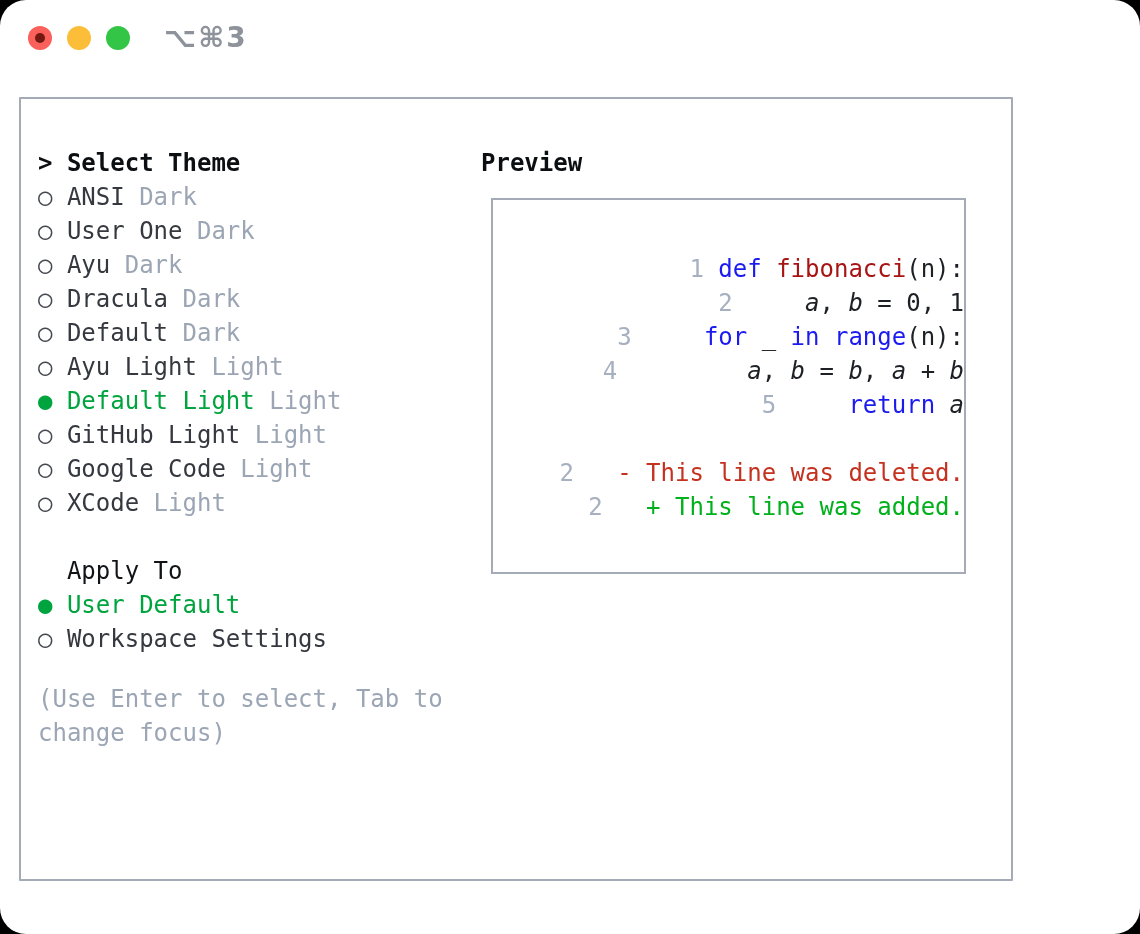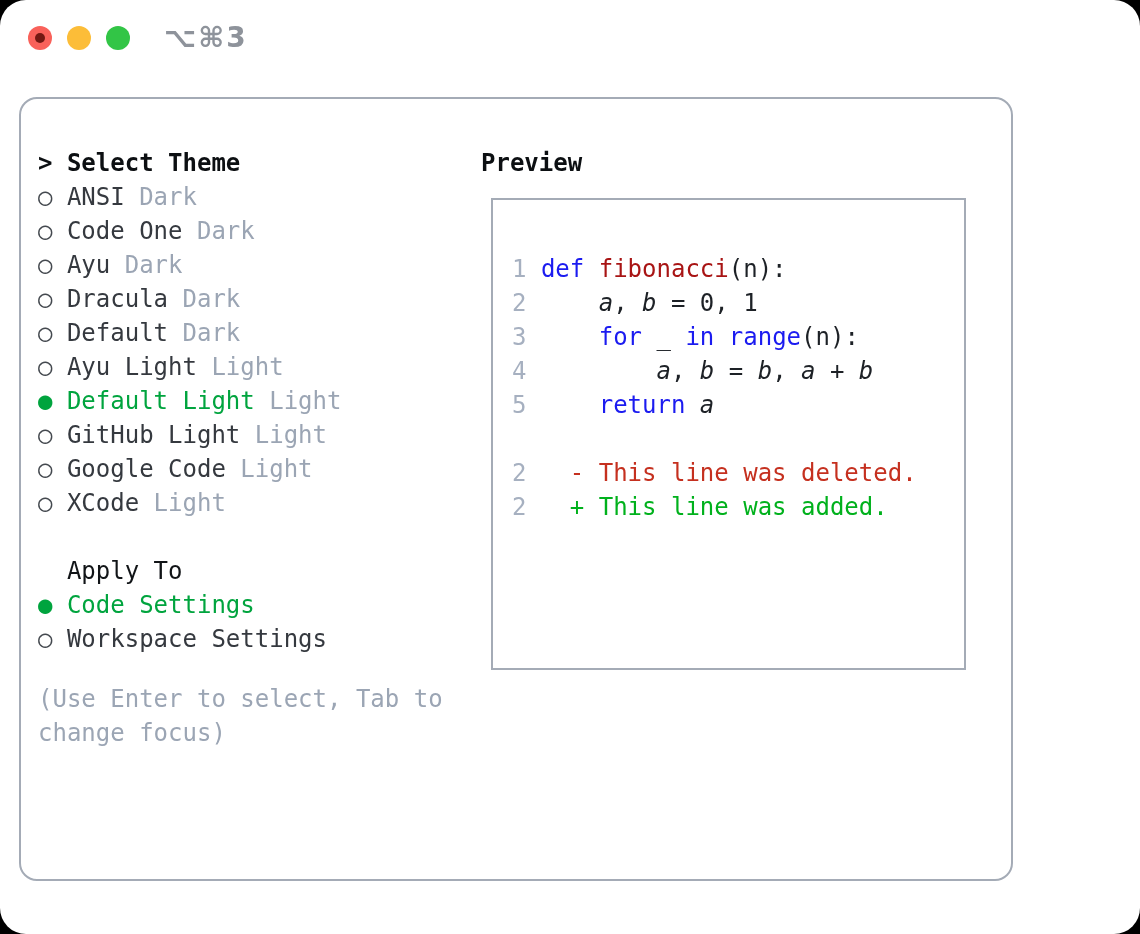--- a/index.html
+++ b/index.html
@@ -22,21 +22,21 @@
     background:var(--traffic-red-dot,#731812);}
   .win-title{
     position:absolute;left:164px;top:22px;height:32px;line-height:32px;
     font-family:"DejaVu Sans","Liberation Sans",sans-serif;
     font-size:28px;font-weight:600;letter-spacing:2px;
     color:var(--title-gray,#8e939b);
   }
   
   .panel{
     position:absolute;left:19px;top:97px;width:990px;height:780px;
-    border:2px solid var(--border-gray,#a4abb6);border-radius:18px;
+    border:2px solid var(--border-gray,#a4abb6);border-radius:1px;
     background:#fff;
   }
   .row{white-space:pre;height:34px;line-height:34px;font-size:24px;color:var(--ink,#35393f);}
   .left-col{position:absolute;left:17px;top:47px;}
   .marker{color:#44494f;}
   .marker.sel{color:var(--ui-green,#00a43e);}
   .hdr-prefix{color:var(--ink-strong,#0c0f12);font-weight:700;}
   .hdr-label{color:var(--ink-strong,#0c0f12);font-weight:700;}
   .theme-name{color:var(--ink,#35393f);}
   .theme-name.sel{color:var(--ui-green,#00a43e);}
@@ -50,23 +50,23 @@
     color:var(--muted,#9ba5b4);
   }
   
   .right-col{position:absolute;left:460px;top:47px;}
   .preview-label{
     height:34px;line-height:34px;font-size:24px;font-weight:700;
     color:var(--ink-strong,#0c0f12);
   }
   .preview-box{
     box-sizing:border-box;margin-top:18px;margin-left:10px;
-    width:475px;height:472px;
+    width:475px;height:376px;
     border:2px solid var(--border-gray,#a4abb6);
-    padding:52px 0 0 19px;background:#fff;overflow:hidden;
+    padding:52px 0 0 19px;background:#fff;overflow:hidden;text-align:right;
   }
   .crow{white-space:pre;height:34px;line-height:34px;font-size:24px;color:var(--code-ink,#1d2126);}
   .ln{color:var(--lineno,#a6b0c0);}
   .tok-kw{color:var(--keyword-blue,#1b1bf0);}
   .tok-fn{color:var(--function-red,#a81414);}
   .tok-var{font-style:italic;}
   .diff-context{color:var(--context-gray,#8d97a4);}
   .diff-deleted{color:var(--diff-red,#c5301f);}
   .diff-added{color:var(--diff-green,#00b11c);}
 </style>
@@ -84,37 +84,37 @@
     <span class="win-title">⌥⌘3</span>
   </div>
 
   <div class="panel">
 
     <div class="left-col">
       <div class="row"><span class="hdr-prefix">&gt;</span><span> </span><span class="hdr-label">Select Theme</span></div>
 
       <div id="theme-list">
           <div class="row"><span class="marker">○</span><span> </span><span class="theme-name">ANSI</span><span class="variant"> Dark</span></div>
-          <div class="row"><span class="marker">○</span><span> </span><span class="theme-name">Code One</span><span class="variant"> Dark</span></div>
+          <div class="row"><span class="marker">○</span><span> </span><span class="theme-name">User One</span><span class="variant"> Dark</span></div>
           <div class="row"><span class="marker">○</span><span> </span><span class="theme-name">Ayu</span><span class="variant"> Dark</span></div>
           <div class="row"><span class="marker">○</span><span> </span><span class="theme-name">Dracula</span><span class="variant"> Dark</span></div>
           <div class="row"><span class="marker">○</span><span> </span><span class="theme-name">Default</span><span class="variant"> Dark</span></div>
           <div class="row"><span class="marker">○</span><span> </span><span class="theme-name">Ayu Light</span><span class="variant"> Light</span></div>
           <div class="row"><span class="marker sel">●</span><span> </span><span class="theme-name sel">Default Light</span><span class="variant"> Light</span></div>
           <div class="row"><span class="marker">○</span><span> </span><span class="theme-name">GitHub Light</span><span class="variant"> Light</span></div>
           <div class="row"><span class="marker">○</span><span> </span><span class="theme-name">Google Code</span><span class="variant"> Light</span></div>
           <div class="row"><span class="marker">○</span><span> </span><span class="theme-name">XCode</span><span class="variant"> Light</span></div>
         </div>
 
       <div class="gap34"></div>
 
       <div class="row"><span>  </span><span class="applyto-label">Apply To</span></div>
 
       <div id="apply-list">
-          <div class="row"><span class="marker sel">●</span><span> </span><span class="apply-label sel">Code Settings</span></div>
+          <div class="row"><span class="marker sel">●</span><span> </span><span class="apply-label sel">User Default</span></div>
           <div class="row"><span class="marker">○</span><span> </span><span class="apply-label">Workspace Settings</span></div>
         </div>
 
       <div class="hint">(Use Enter to select, Tab to change focus)</div>
     </div>
 
     <div class="right-col">
       <div class="preview-label">Preview</div>
       <div class="preview-box">
         <div id="code-lines">

